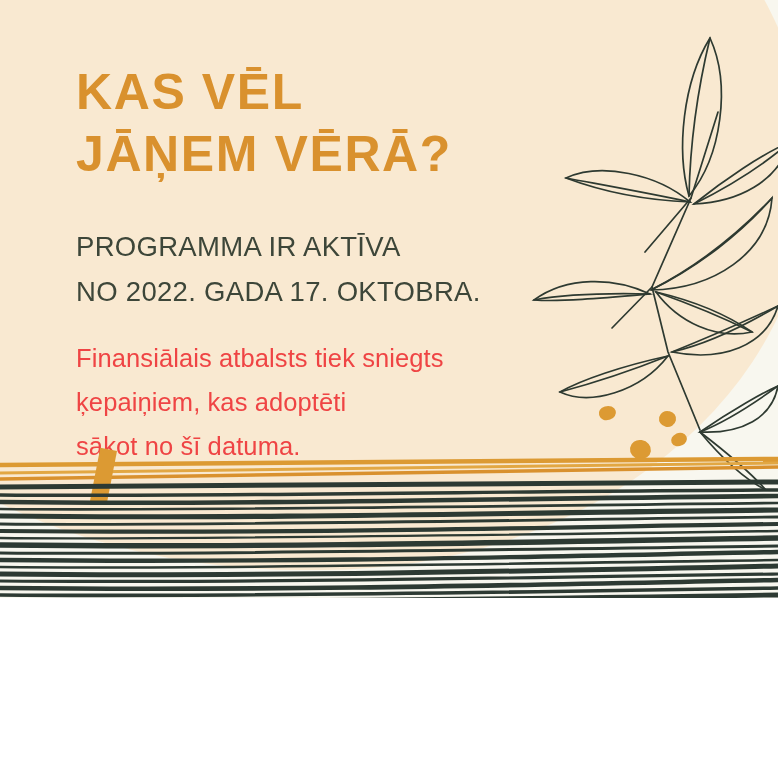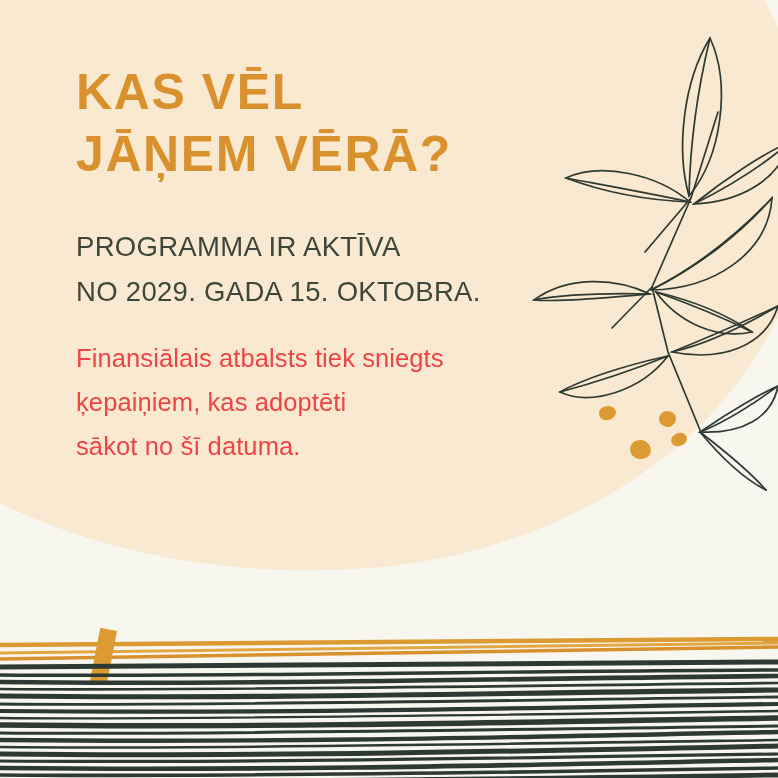--- a/index.html
+++ b/index.html
@@ -3,21 +3,21 @@
 <meta charset="utf-8">
 <style>
   html, body {
     margin: 0;
     padding: 0;
     background: #ffffff;
   }
   #poster {
     position: relative;
     width: 778px;
-    height: 778px;
+    height: 598px;
     overflow: hidden;
     background: #F8F7EF;
     font-family: "Liberation Sans", sans-serif;
   }
 
   
   .bg-base {
     position: absolute;
     inset: 0;
     background: #F8F7EF;
@@ -141,21 +141,21 @@
         <path d="M700 432 C726 452 750 472 766 490"></path>
         <path d="M700 432 C720 456 742 478 766 490"></path>
       </g>
     </svg>
   </div>
 
   <div class="text-wrap">
     <h1 class="headline">KAS VĒL
 JĀŅEM VĒRĀ?</h1>
     <h2 class="subhead">PROGRAMMA IR AKTĪVA
-NO 2029. GADA 15. OKTOBRA.</h2>
+NO 2022. GADA 17. OKTOBRA.</h2>
     <p class="bodytext">Finansiālais atbalsts tiek sniegts
 ķepaiņiem, kas adoptēti
 sākot no šī datuma.</p>
   </div>
 
   <div class="dot dot-a"></div>
   <div class="dot dot-b"></div>
   <div class="dot dot-c"></div>
   <div class="dot dot-d"></div>
 

